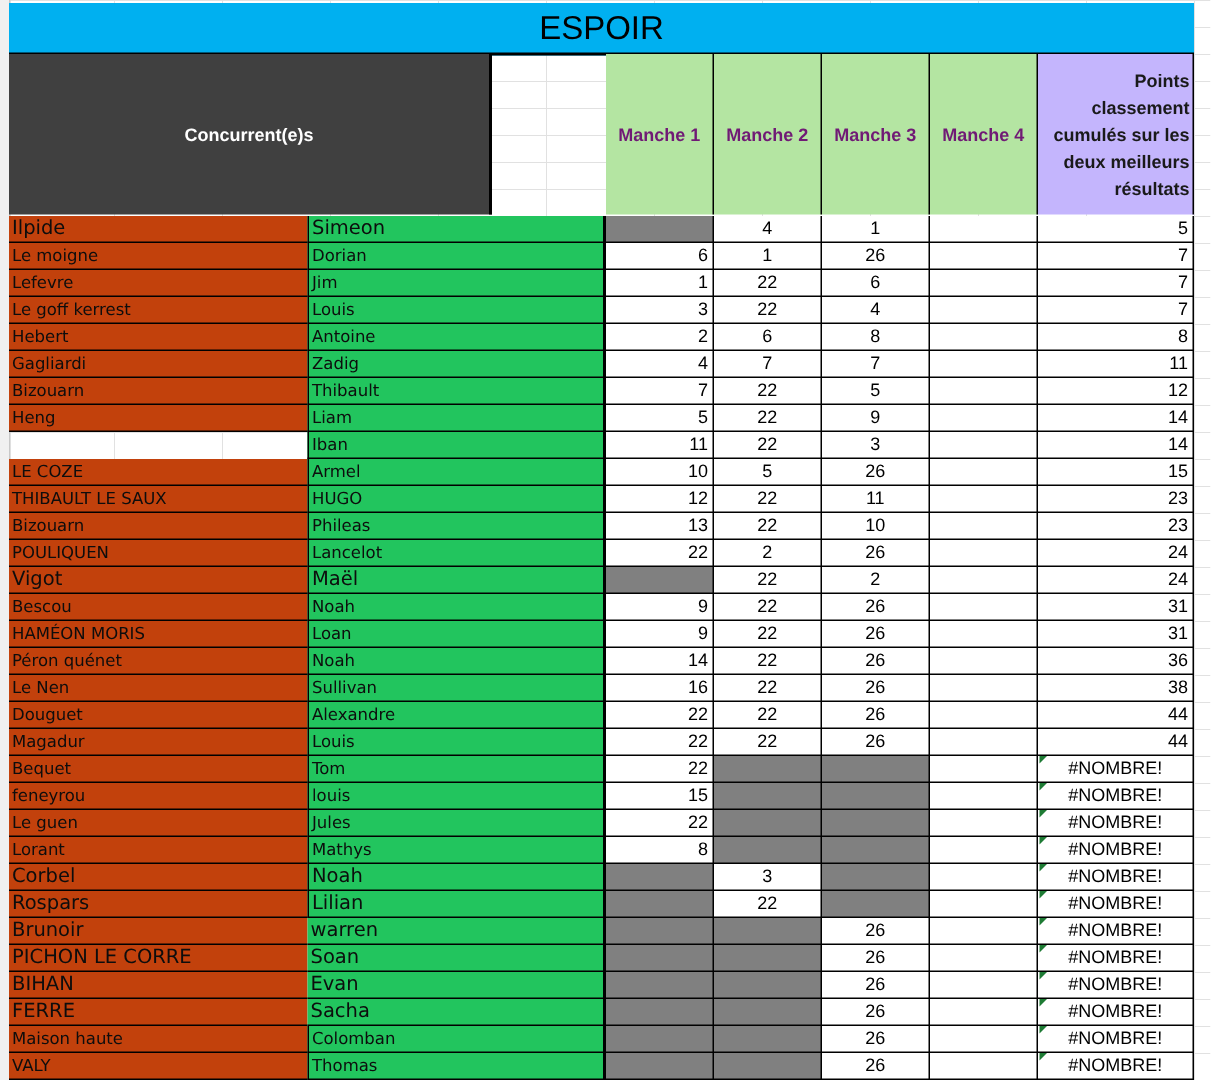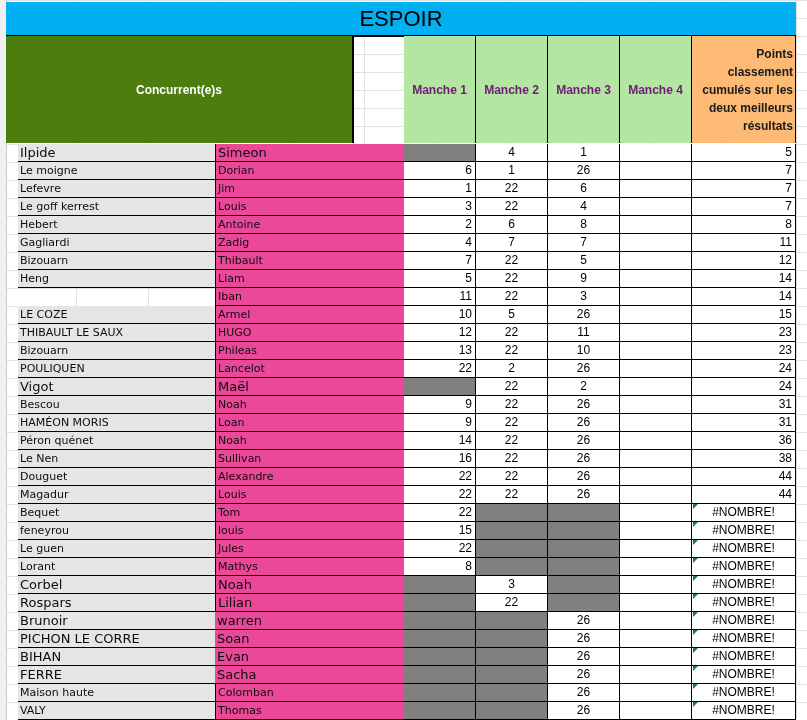--- a/index.html
+++ b/index.html
@@ -9,29 +9,29 @@
         linear-gradient(to right, #e1e1e1 1px, transparent 1px),
         linear-gradient(to bottom, #e1e1e1 1px, transparent 1px);
       background-size: 72px 18px; background-position: 4px 0; }
     .leftstrip { position:absolute; left:0; top:0; width:6px; height:720px; background:#f0f0f0; border-right:1px solid #c8c8c8; }
     .sheet { position:absolute; left:6px; top:0; width:790px; }
     .title { position:absolute; left:0; top:2px; width:790px; height:33px; background:#00b0f0;
       border-bottom:2px solid #000; font-family:"Liberation Sans", sans-serif; font-size:22px;
       display:flex; align-items:center; justify-content:center; color:#000; }
     .hdr { position:absolute; top:36px; height:107px; display:flex; align-items:center; justify-content:center;
       text-align:center; font-family:"Liberation Sans", sans-serif; font-weight:bold; font-size:12px; box-sizing:border-box; }
-    .hdr.conc { left:0; width:348px; background:#4d7c0f; color:#fff; border-right:2px solid #000; }
+    .hdr.conc { left:0; width:322px; background:#404040; color:#fff; border-right:2px solid #000; }
     .hdr.m { background:#b4e5a2; color:#701a75; border-right:1px solid #000; }
-    .hdr.pts { background:#fdba74; color:#1a1a1a; border-right:1px solid #000; line-height:18px; padding:0 2px; }
+    .hdr.pts { background:#c4b5fd; color:#1a1a1a; border-right:1px solid #000; line-height:18px; padding:0 2px; }
     .rows { position:absolute; left:0; top:144px; width:790px; }
     .row { position:absolute; left:0; height:18px; width:790px; }
     .c { position:absolute; top:0; height:18px; box-sizing:border-box; border-bottom:1px solid #000;
       font-family:"Liberation Sans", sans-serif; font-size:12px; line-height:17px; white-space:nowrap; overflow:hidden; }
-    .ln { left:12px; width:199px; background:#e5e5e5; padding-left:2px; color:#0d0d0d; font-family:"DejaVu Sans", sans-serif; font-size:11px; }
-    .fn { left:199px; width:199px; background:#ec4899; padding-left:2px; color:#0d0d0d; border-left:1px solid #000; border-right:2px solid #000; font-family:"DejaVu Sans", sans-serif; font-size:11px;margin-left:10px; }
+    .ln { left:0; width:199px; background:#c2410c; padding-left:2px; color:#0d0d0d; font-family:"DejaVu Sans", sans-serif; font-size:11px; }
+    .fn { left:199px; width:199px; background:#22c55e; padding-left:2px; color:#0d0d0d; border-left:1px solid #000; border-right:2px solid #000; font-family:"DejaVu Sans", sans-serif; font-size:11px; }
     .row.big .ln, .row.big .fn { font-size:13px; }
     .row.nobl .fn { border-left:none; }
     .sc { background:#fff; border-right:1px solid #000; color:#000; }
     .m1 { left:398px; width:72px; text-align:right; padding-right:3px; }
     .m2 { left:470px; width:72px; text-align:center; }
     .m3 { left:542px; width:72px; text-align:center; }
     .m4 { left:614px; width:72px; }
     .pts { left:686px; width:104px; text-align:right; padding-right:3px; }
     .pts.err { text-align:center; padding-right:0; }
     .pts.err::before { content:""; position:absolute; left:1px; top:0; width:0; height:0;

